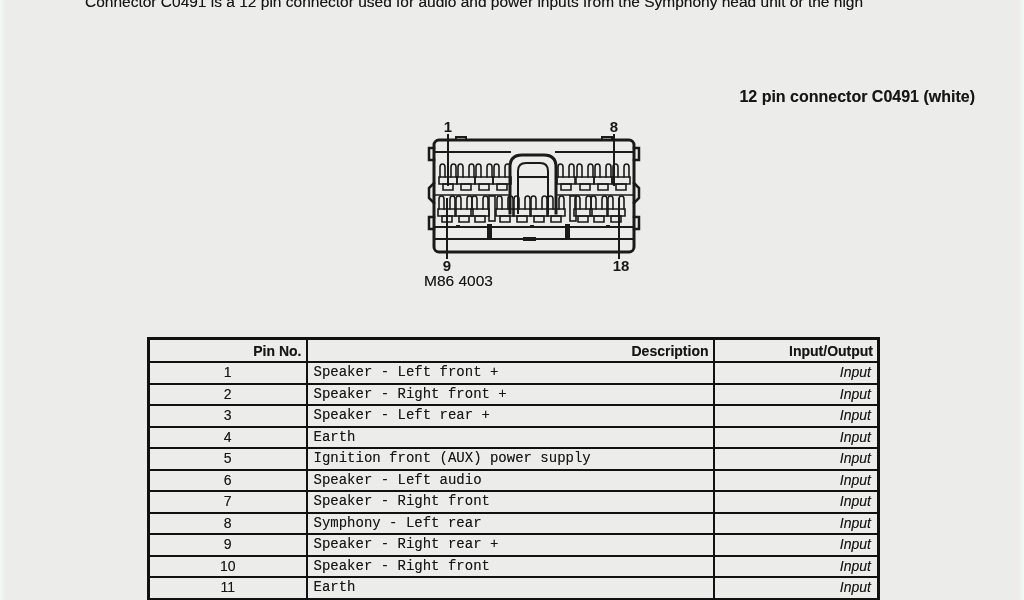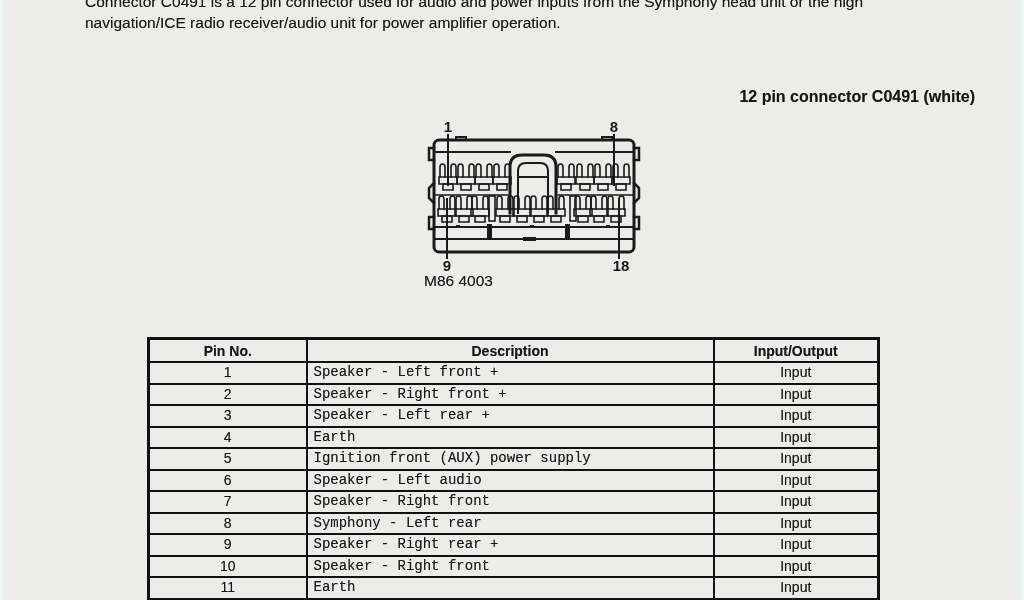--- a/index.html
+++ b/index.html
@@ -23,38 +23,37 @@
   .connector-svg text{font-family:"Liberation Sans","DejaVu Sans",sans-serif;font-weight:bold;font-size:15px;fill:#161616;}
   .diagram-caption{position:absolute;left:424px;top:272px;font-size:15.5px;}
   table.pin-table{
     position:absolute;left:147px;top:337px;width:730px;
     border-collapse:collapse;table-layout:fixed;
     border:3px solid #111;
     font-size:14px;
   }
   table.pin-table th{
     border:2px solid #111;font-weight:bold;line-height:16px;padding:2.5px 4px;
-    text-align:center;font-size:14px;
+    text-align:right;font-size:14px;
   }
   table.pin-table td{
     border:2px solid #111;line-height:15px;padding:2.25px 6px;font-size:14px;
   }
   td.c-pin{text-align:center;}
   td.c-desc{text-align:left;font-family:Liberation Mono, monospace;}
-  td.c-io{text-align:center;}
+  td.c-io{text-align:right;font-style:italic;}
 </style>
 </head>
 <body>
 
 <div class="scan-edge left"></div>
 <div class="scan-edge right"></div>
 
 <div class="intro ink">
   <span class="line">Connector C0491 is a 12 pin connector used for audio and power inputs from the Symphony head unit or the high</span>
-  <span class="line">navigation/ICE radio receiver/audio unit for power amplifier operation.</span>
 </div>
 
 <div class="diagram-title ink">12 pin connector C0491 (white)</div>
 
 <svg class="connector-svg" viewBox="0 0 216 164" fill="none" stroke="#1a1a1a" stroke-linecap="square">
 
   <text x="22" y="21" text-anchor="middle" stroke="none" fill="#161616">1</text>
   <text x="188" y="21" text-anchor="middle" stroke="none" fill="#161616">8</text>
   <text x="21" y="160" text-anchor="middle" stroke="none" fill="#161616">9</text>
   <text x="195" y="160" text-anchor="middle" stroke="none" fill="#161616">18</text>

